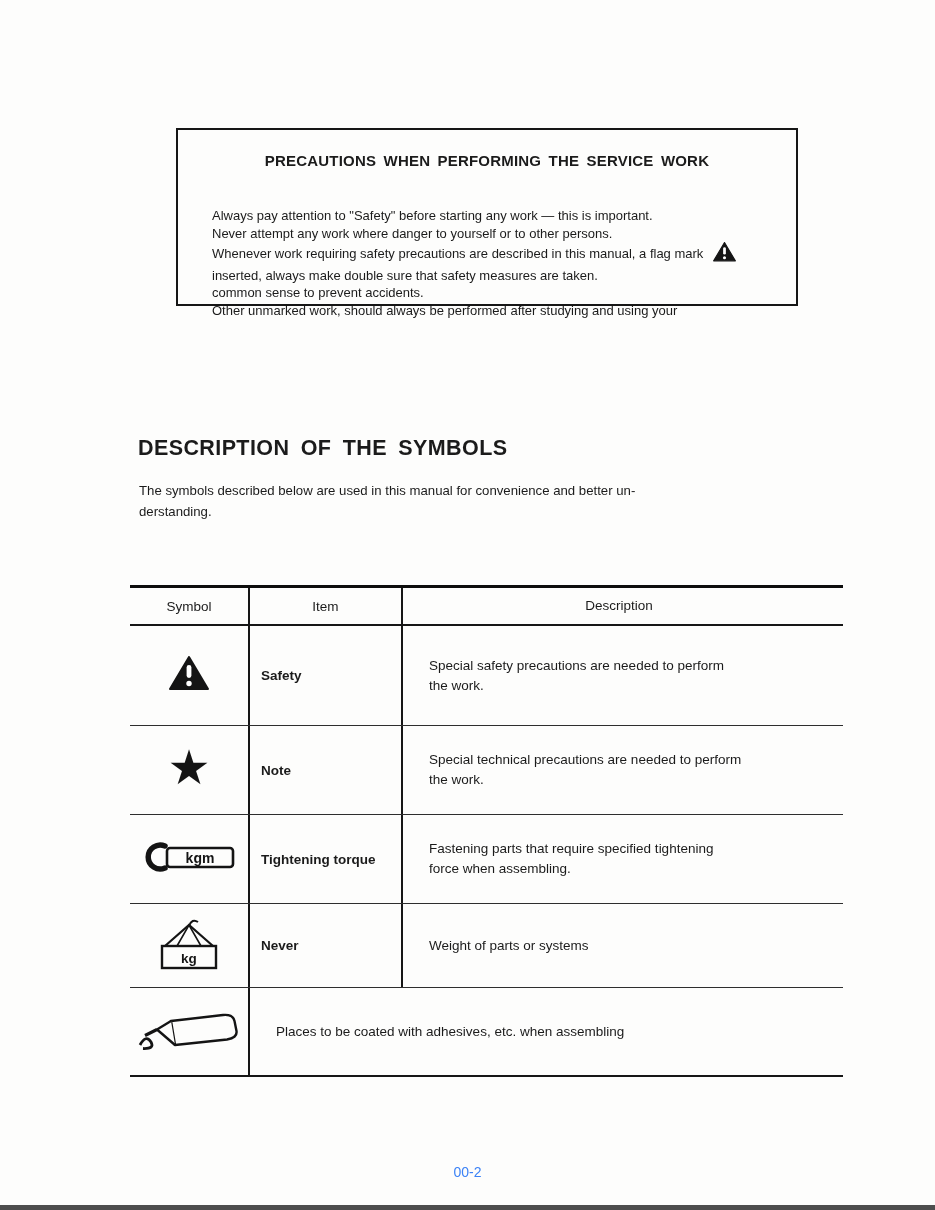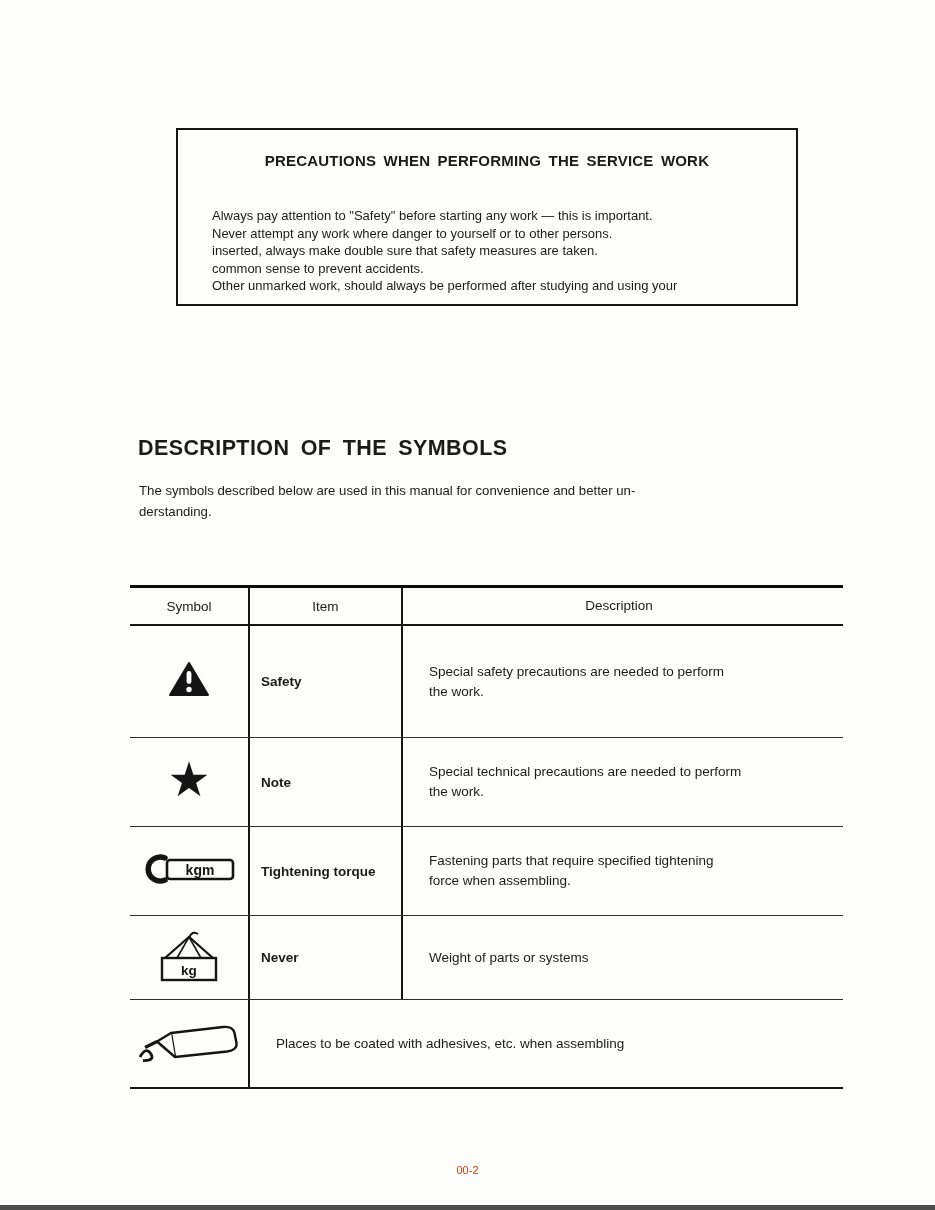--- a/index.html
+++ b/index.html
@@ -60,44 +60,49 @@
     font-size:13.5px;
   }
   .t-row { display:flex; border-bottom:1px solid #2e2e2e; }
   .t-row:last-child { border-bottom:none; }
   .c-sym  { width:120px; border-right:2px solid #161616; display:flex; align-items:center; justify-content:center; }
   .c-item { width:153px; border-right:2px solid #161616; display:flex; align-items:center; padding-left:11px; font-weight:bold; font-size:13.5px; }
   .c-desc { flex:1; display:flex; align-items:center; padding-left:26px; padding-right:8px; font-size:13.5px; line-height:20px; white-space:pre-line; }
   .t-header .c-sym, .t-header .c-item, .t-header .c-desc {
     justify-content:center; align-items:center; padding-left:0; font-weight:normal; white-space:normal;
   }
-  .r1 { height:112px; } .r2 { height:89px; } .r3 { height:89px; } .r4 { height:84px; } .r5 { height:87px; }
+  .r1 { height:100px; } .r2 { height:89px; } .r3 { height:89px; } .r4 { height:84px; } .r5 { height:87px; }
 
   .star-glyph { font-size:48px; line-height:1; color:#141414; transform:translateY(-2px); }
 
   
   .page-number {
     position:absolute; left:0; top:1164px; width:100%;
-    text-align:center; font-size:11px; color:#c2410c;
+    text-align:center; font-size:14px; color:#3b82f6;
   }
   .scan-edge {
     position:absolute; left:0; right:0; bottom:0; height:5px;
     background:#4d4d4d;
   }
 </style>
 </head>
 <body>
 
 <div class="page">
 
   <div class="precautions-box">
     <div class="p-title">PRECAUTIONS WHEN PERFORMING THE SERVICE WORK</div>
     <div class="p-body">
       <div class="p-line"><span>Always pay attention to "Safety" before starting any work — this is important.</span></div>
       <div class="p-line"><span>Never attempt any work where danger to yourself or to other persons.</span></div>
+      <div class="p-line"><span>Whenever work requiring safety precautions are described in this manual, a flag mark</span><span class="flag-icon"><svg width="23" height="20" viewBox="0 0 40 35">
+              <path d="M20 1 L39 33 L1 33 Z" fill="#141414" stroke="#141414" stroke-width="2" stroke-linejoin="round"></path>
+              <rect x="17.6" y="9" width="4.8" height="13" rx="2.4" fill="#fff"></rect>
+              <circle cx="20" cy="27.5" r="2.7" fill="#fff"></circle>
+            </svg></span></div>
       <div class="p-line"><span>inserted, always make double sure that safety measures are taken.</span></div>
       <div class="p-line"><span>common sense to prevent accidents.</span></div>
       <div class="p-line"><span>Other unmarked work, should always be performed after studying and using your</span></div>
     </div>
   </div>
 
   <div class="section-heading">DESCRIPTION OF THE SYMBOLS</div>
   <div class="section-intro">The symbols described below are used in this manual for convenience and better un-
 derstanding.</div>
 

